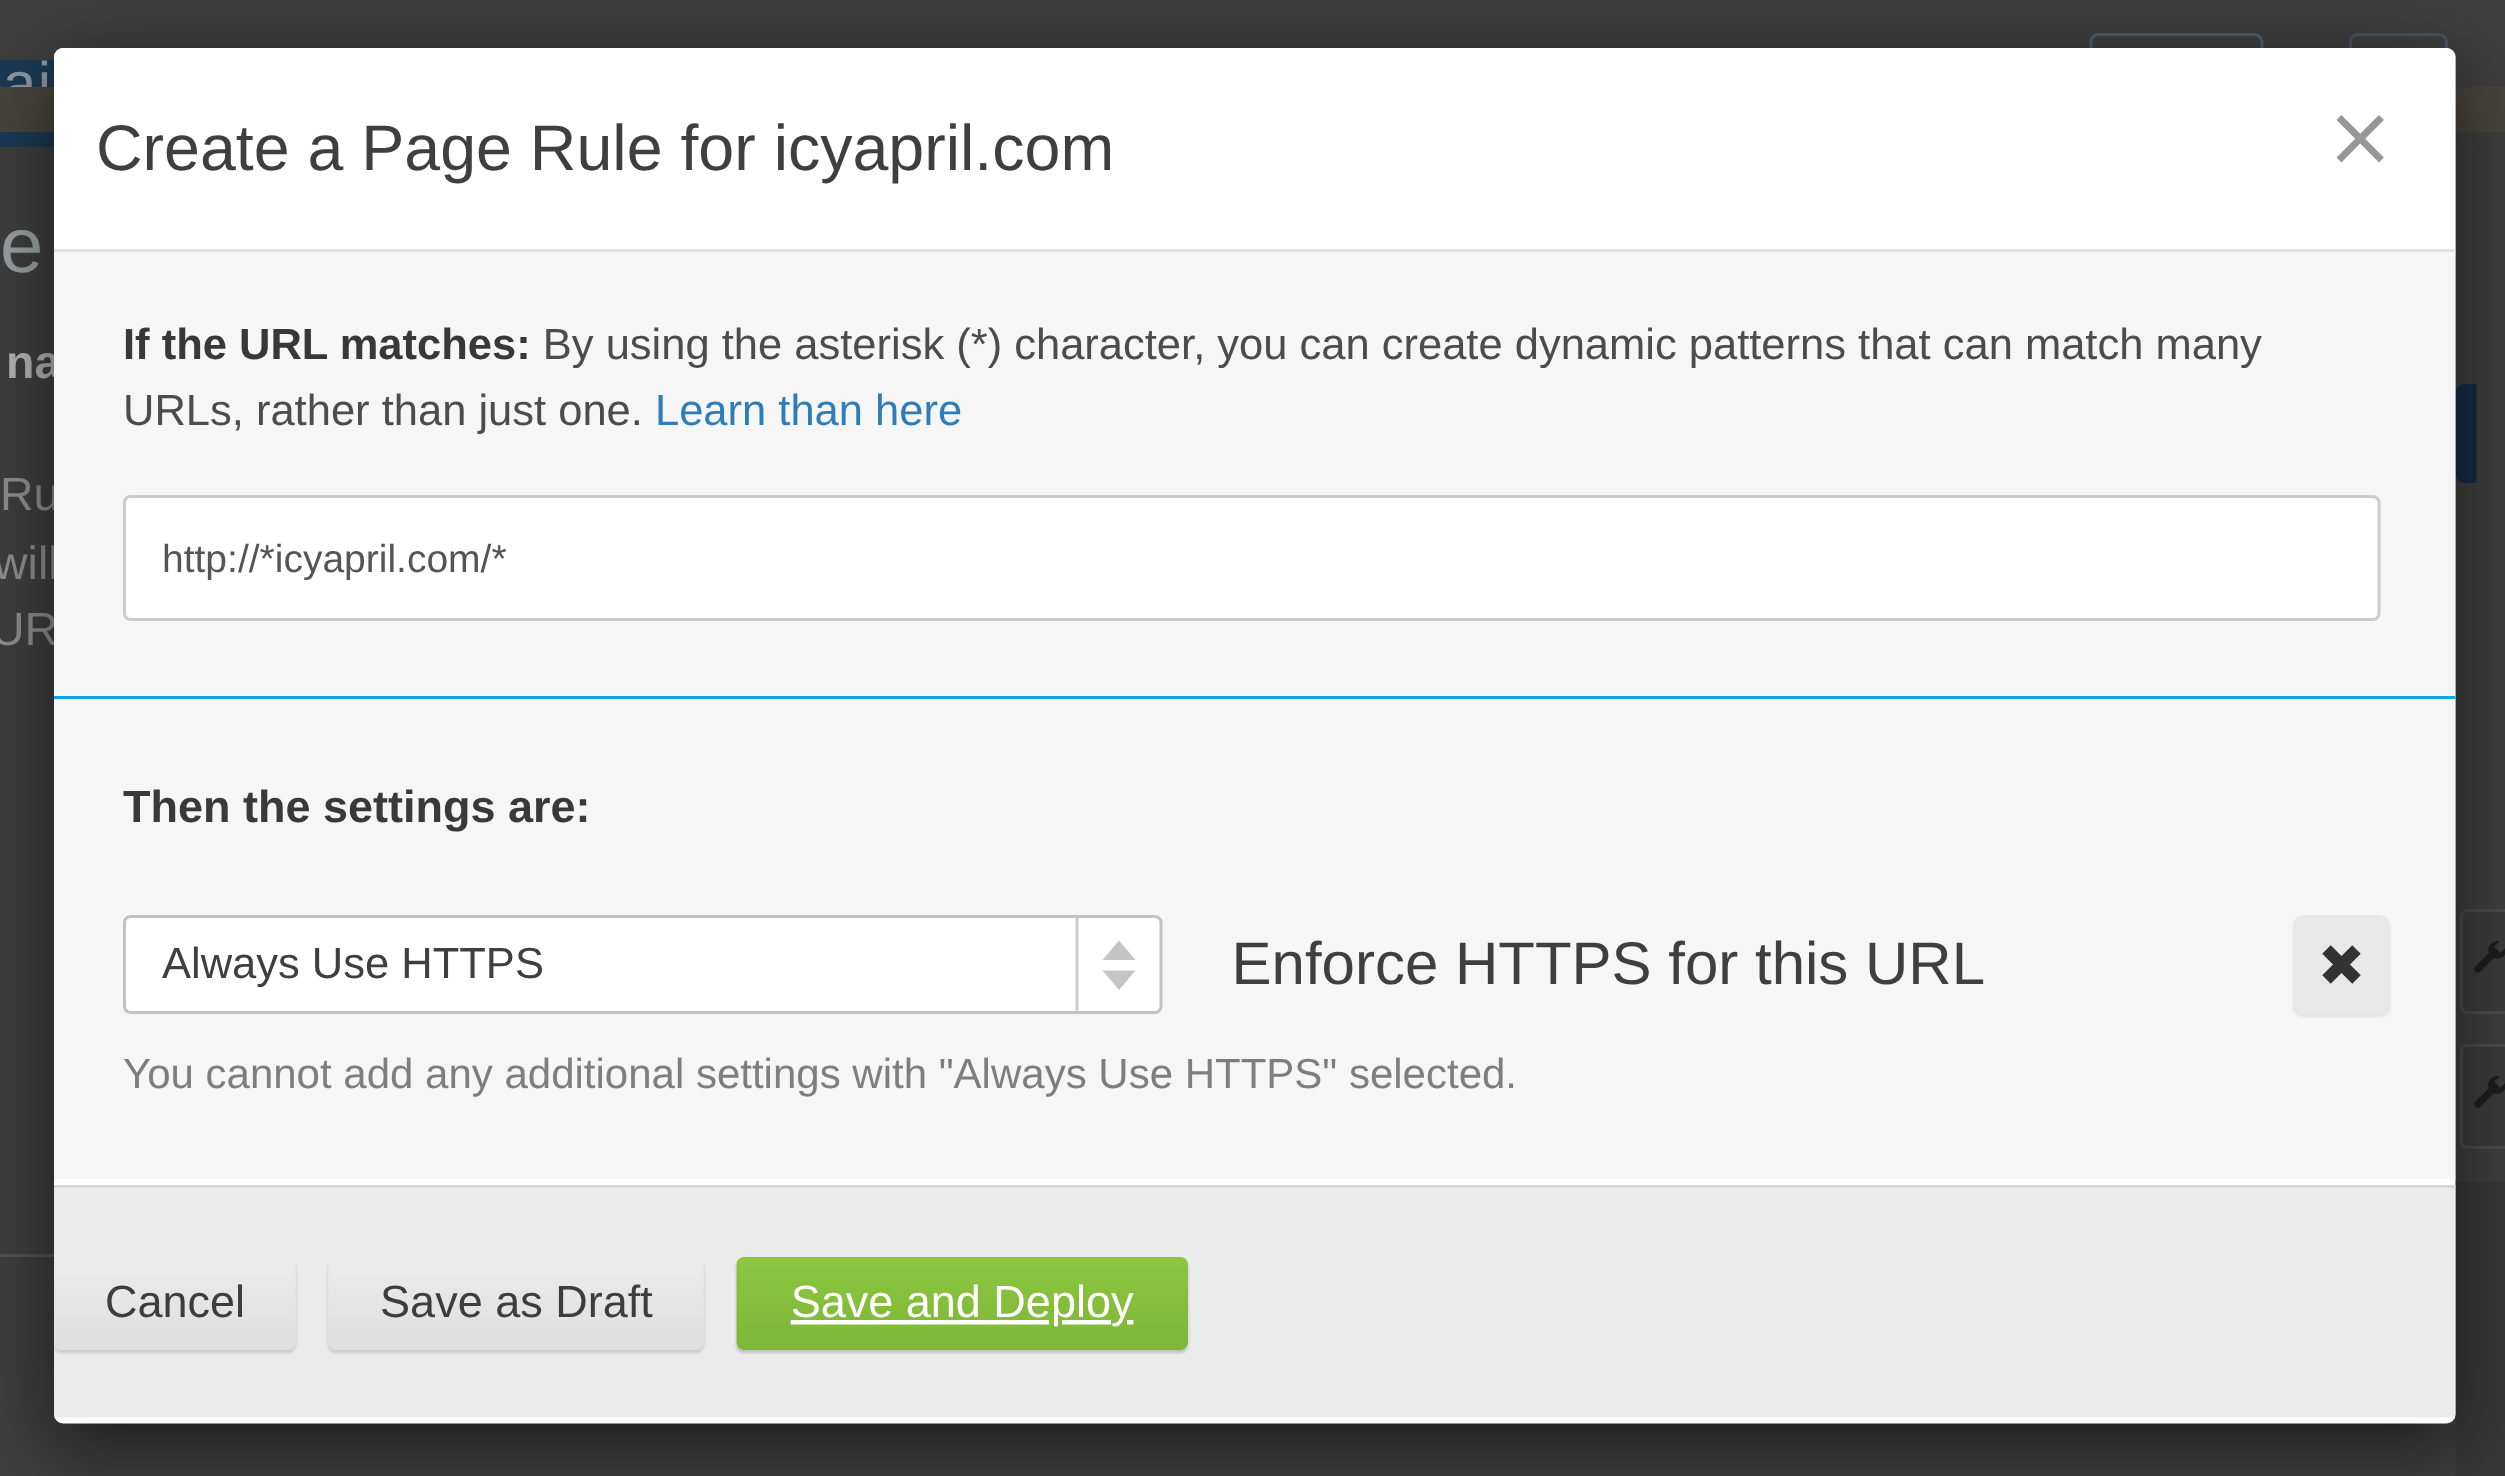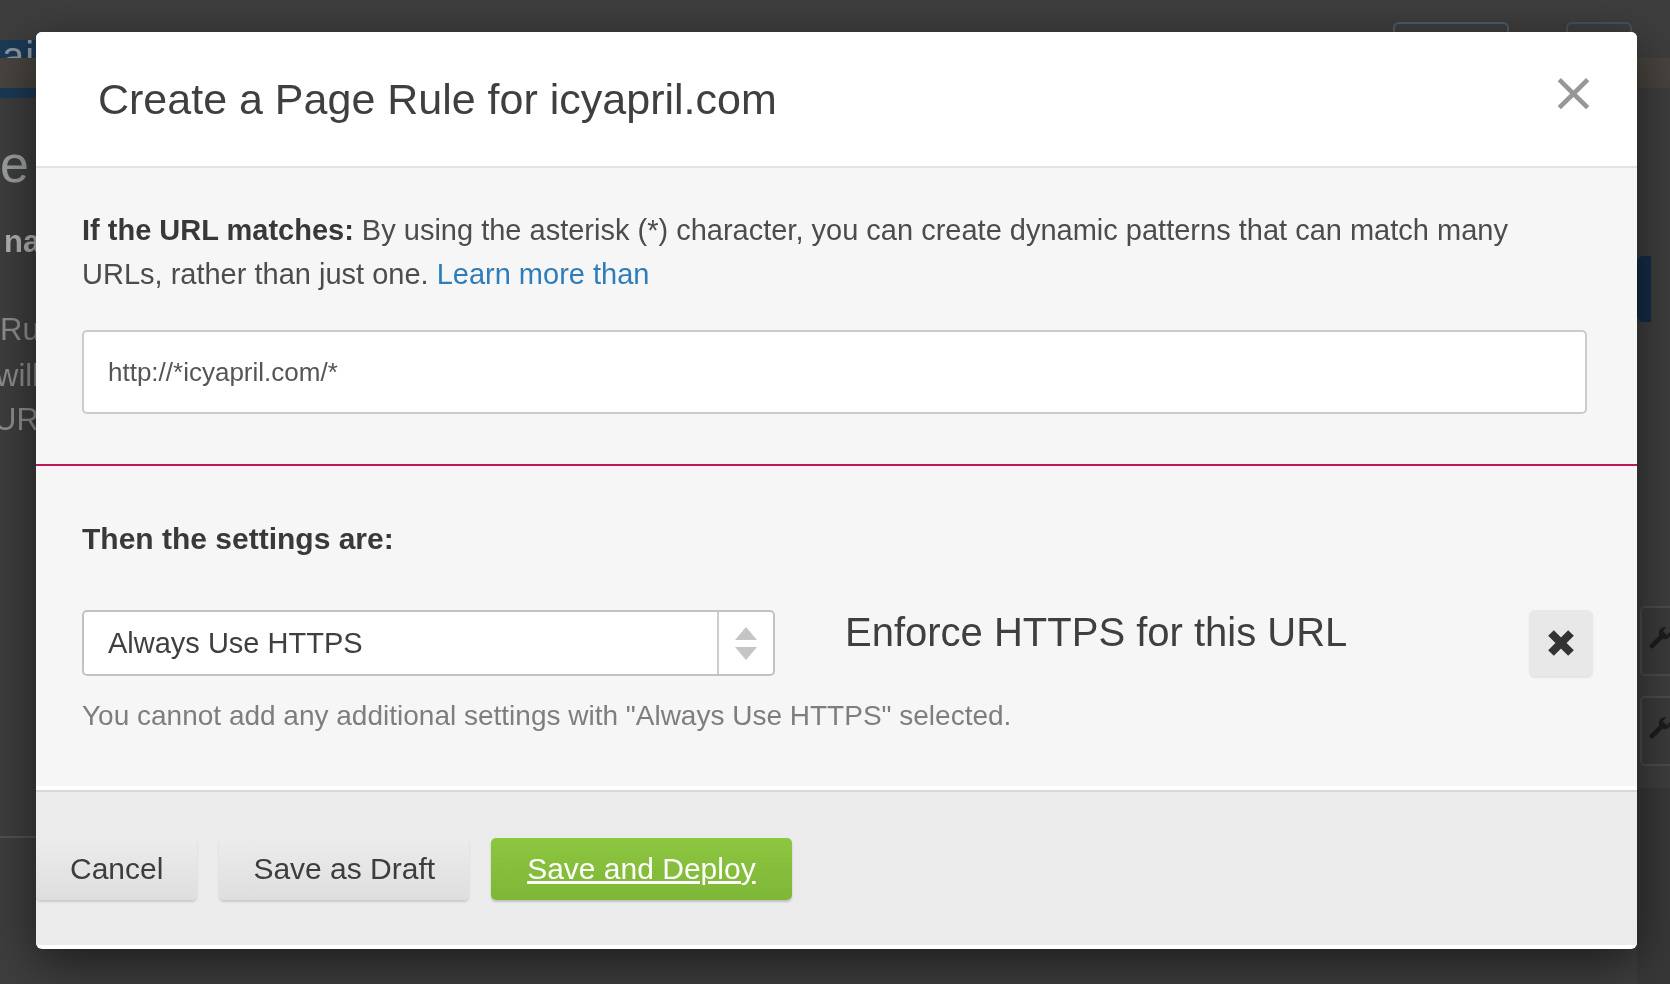--- a/index.html
+++ b/index.html
@@ -28,35 +28,35 @@
 
   .bg-blue-sliver{position:absolute;left:1637px;top:256px;width:14px;height:66px;background:#142c45;border-radius:6px 0 0 6px;}
   .bg-wrench-row{position:absolute;left:1640px;width:34px;height:70px;background:#3b3b3b;border:2px solid #4c4c4c;border-radius:5px;}
   .bg-wrench-row svg{position:absolute;left:5px;top:17px;}
   .bg-rstrip-foot{position:absolute;left:1637px;top:788px;width:33px;height:196px;background:#383838;}
 
   
   .modal{position:absolute;left:36px;top:32px;width:1601px;height:917px;background:#fff;
     border-radius:6px;box-shadow:0 14px 50px rgba(0,0,0,.55);overflow:hidden;}
   .modal-header{position:relative;height:136px;background:#fff;border-bottom:2px solid #e2e2e2;
-    display:flex;align-items:center;padding:0 62px;}
+    display:flex;align-items:center;padding:0 28px;}
   .modal-title{font-size:43px;color:#3f3f3f;}
   .modal-close{position:absolute;right:40px;top:32px;font-size:56px;line-height:1;color:#979797;cursor:pointer;font-family:"DejaVu Sans",sans-serif;}
 
   .section{background:#f6f6f6;}
   .section-url{padding:40px 50px 50px 46px;}
   .intro{font-size:29px;line-height:44px;color:#4c4c4c;}
   .intro b{color:#383838;}
   .intro a{color:#2d7dbb;text-decoration:none;}
   .url-input{display:block;width:100%;height:84px;margin-top:34px;padding:0 24px;
     font-size:26px;color:#555;background:#fff;border:2px solid #cbcbcb;border-radius:5px;outline:none;}
 
-  .section-settings{border-top:2px solid #be185d;padding:40px 44px 0 46px;height:322px;}
+  .section-settings{border-top:2px solid #0ea5e9;padding:40px 44px 0 46px;height:322px;}
   .settings-heading{font-size:30px;font-weight:bold;color:#393939;margin:16px 0 0 0;}
-  .setting-row{margin-top:54px;display:flex;align-items:flex-start;gap:24px;}
+  .setting-row{margin-top:54px;display:flex;align-items:center;}
   .select-box{width:693px;height:66px;background:#fff;border:2px solid #c2c2c2;border-radius:5px;
     display:flex;align-items:center;cursor:pointer;}
   .select-value{flex:1;padding-left:24px;font-size:29px;color:#3f3f3f;}
   .select-stepper{width:56px;align-self:stretch;border-left:2px solid #ccc;
     display:flex;flex-direction:column;align-items:center;justify-content:center;gap:7px;}
   .tri-up{width:0;height:0;border-left:11px solid transparent;border-right:11px solid transparent;border-bottom:13px solid #c5c5c5;}
   .tri-down{width:0;height:0;border-left:11px solid transparent;border-right:11px solid transparent;border-top:13px solid #c5c5c5;}
   .setting-desc{margin-left:46px;font-size:40px;color:#3f3f3f;}
   .row-spacer{flex:1;}
   .remove-btn{width:64px;height:66px;background:#e8e8e8;border:none;border-radius:6px;
@@ -111,21 +111,21 @@
 
   <div class="modal">
 
     <div class="modal-header">
       <span class="modal-title">Create a Page Rule for icyapril.com</span>
       <span class="modal-close">×</span>
     </div>
 
     <div class="section section-url">
       <div class="intro">
-        <b>If the URL matches:</b><span> By using the asterisk (*) character, you can create dynamic patterns that can match many URLs, rather than just one. </span><a href="#">Learn more than</a>
+        <b>If the URL matches:</b><span> By using the asterisk (*) character, you can create dynamic patterns that can match many URLs, rather than just one. </span><a href="#">Learn than here</a>
       </div>
       <input class="url-input" type="text" value="http://*icyapril.com/*" style="">
     </div>
 
     <div class="section section-settings">
       <h2 class="settings-heading">Then the settings are:</h2>
 
       <div class="setting-row">
         <div class="select-box">
           <span class="select-value">Always Use HTTPS</span>

